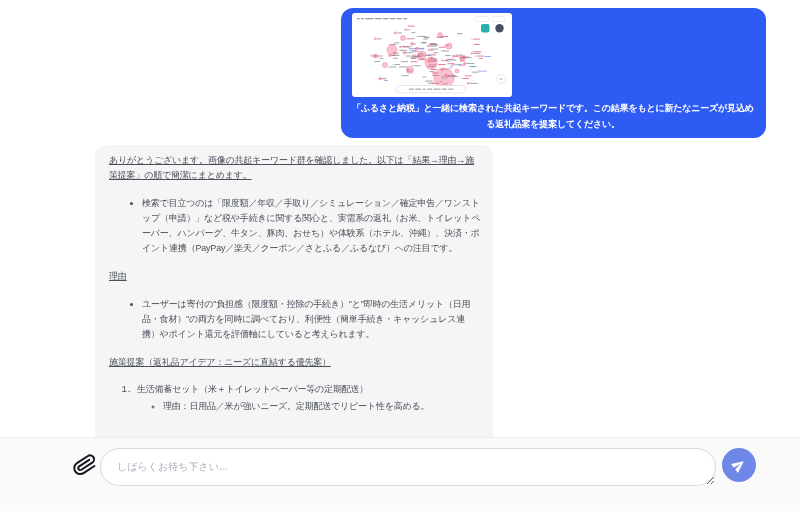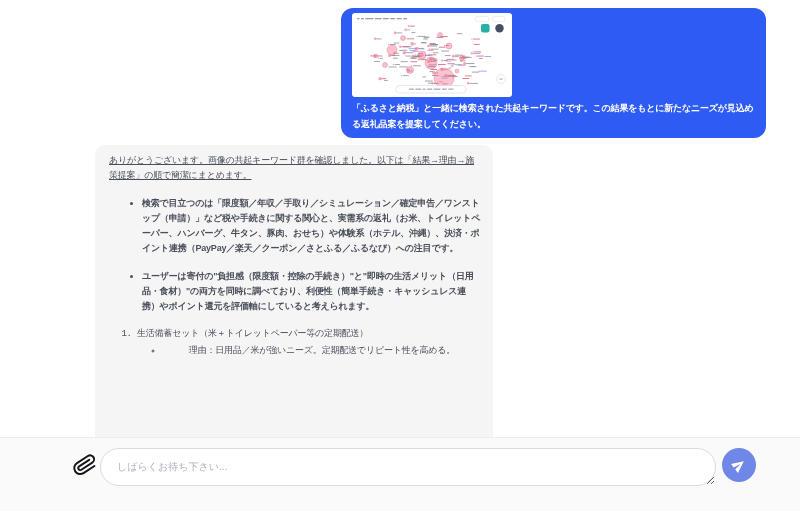--- a/index.html
+++ b/index.html
@@ -15,38 +15,39 @@
     border-radius:12px;
     padding:5px 12px 6px 11px;
   }
   .attachment{
     width:160px;height:84px;background:#ffffff;border-radius:3px;overflow:hidden;
   }
   .attachment svg{display:block;width:160px;height:84px;}
   .user-text{
     margin-top:3px;color:#ffffff;font-size:9px;font-weight:700;line-height:16px;
     letter-spacing:-0.2px;
+    text-align:center;
   }
   
   .assistant-bubble{
     position:absolute;left:95px;top:145px;width:398px;height:292px;box-sizing:border-box;
     background:var(--assistant-bubble,#f5f5f6);
     border-radius:10px 10px 0 0;
     padding:8px 12px 0 14px;
     overflow:hidden;
     color:var(--text-dark,#4a4f5a);
     font-size:9px;line-height:15px;
     letter-spacing:-0.2px;
   }
   .msg-p,.msg-h{margin:0 0 13px;text-decoration:underline;}
-  .msg-ul{margin:0 0 13px;padding-left:33px;list-style:disc;font-weight:bold;}
+  .msg-ul{margin:0 0 13px;padding-left:33px;list-style:disc;}
   .msg-ul li{margin:0;}
   .msg-ol{margin:0 0 12px;padding-left:28px;font-family:Liberation Mono, monospace;}
   .msg-ol li{margin:0 0 2px;}
-  .msg-sub{list-style:circle;padding-left:26px;margin:2px 0 8px;text-align:center;}
+  .msg-sub{list-style:circle;padding-left:26px;margin:2px 0 8px;}
   .msg-sub li{margin:0;}
   
   .footer{
     position:absolute;left:0;top:437px;width:800px;height:74px;box-sizing:border-box;
     background:var(--footer-bg,#fafafa);
     border-top:1px solid #ededf0;
   }
   .clip-btn{
     position:absolute;left:72px;top:453px;width:26px;height:26px;
     background:none;border:none;padding:0;cursor:pointer;
@@ -301,23 +302,25 @@
     </div>
     <div class="user-text">「ふるさと納税」と一緒に検索された共起キーワードです。この結果をもとに新たなニーズが見込める返礼品案を提案してください。</div>
   </div>
 
   <div class="assistant-bubble">
     <div>
         <div class="msg-p">ありがとうございます。画像の共起キーワード群を確認しました。以下は「結果→理由→施策提案」の順で簡潔にまとめます。</div>
         <ul class="msg-ul">
           <li>検索で目立つのは「限度額／年収／手取り／シミュレーション／確定申告／ワンストップ（申請）」など税や手続きに関する関心と、実需系の返礼（お米、トイレットペーパー、ハンバーグ、牛タン、豚肉、おせち）や体験系（ホテル、沖縄）、決済・ポイント連携（PayPay／楽天／クーポン／さとふる／ふるなび）への注目です。</li>
         </ul>
+        <div class="msg-h">理由</div>
         <ul class="msg-ul">
           <li>ユーザーは寄付の"負担感（限度額・控除の手続き）"と"即時の生活メリット（日用品・食材）"の両方を同時に調べており、利便性（簡単手続き・キャッシュレス連携）やポイント還元を評価軸にしていると考えられます。</li>
         </ul>
+        <div class="msg-p">施策提案（返礼品アイデア：ニーズに直結する優先案）</div>
         <ol class="msg-ol">
           <li>
             <div>生活備蓄セット（米＋トイレットペーパー等の定期配送）</div>
             <ul class="msg-sub">
               <li>理由：日用品／米が強いニーズ。定期配送でリピート性を高める。</li>
             </ul>
           </li>
         </ol>
       </div>
   </div>

